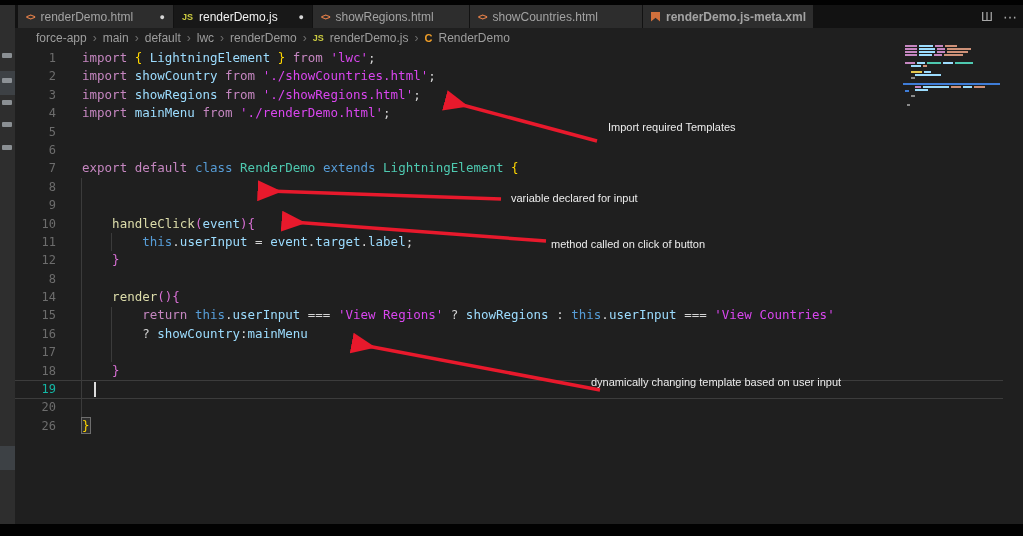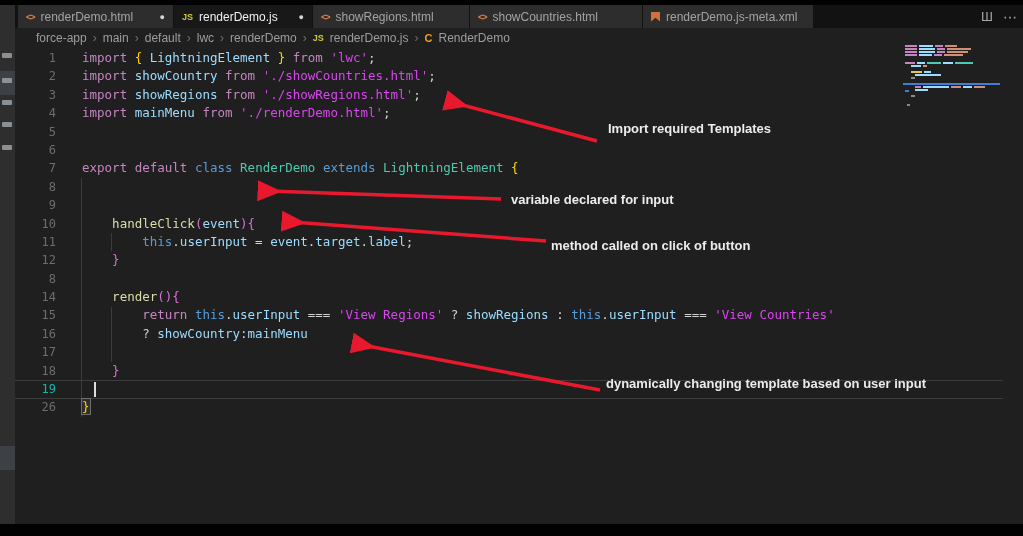--- a/index.html
+++ b/index.html
@@ -18,21 +18,21 @@
   .frag { position:absolute; left:2px; width:10px; height:5px; background:#9aa0a4; border-radius:1px; opacity:.85; }
 
   
   .tab-bar { position:absolute; left:15px; top:5px; right:0; height:23px; background:#121212; display:flex; align-items:stretch; }
   .tab { display:flex; align-items:center; gap:6px; padding:0 8px; background:#2d2d2d; margin-right:1px; color:#a3a3a3; font-size:12px; white-space:nowrap; overflow:hidden; cursor:pointer; }
   .tab.active { background:#181818; color:#f0f0f0; }
   .tab:nth-child(1){ margin-left:3px; width:155px; }
   .tab:nth-child(2){ width:138px; }
   .tab:nth-child(3){ width:156px; }
   .tab:nth-child(4){ width:172px; }
-  .tab:nth-child(5){ width:170px; }
+  .tab:nth-child(5){ width:170px;font-weight:bold; }
   .ticon { font-weight:bold; font-size:9px; letter-spacing:-1px; }
   .ticon.html { color:#e8824a; }
   .ticon.js { color:#cbcb41; font-size:9px; letter-spacing:0; }
   .xml-flag { width:9px; height:10px; background:#d0703c; clip-path:polygon(0 0,100% 0,100% 100%,50% 62%,0 100%); flex:0 0 auto; }
   .tdot { color:#d6d6d6; font-size:9px; margin-left:auto; }
   .tab-actions { position:absolute; right:6px; top:5px; height:23px; display:flex; align-items:center; gap:10px; color:#a8a8a8; }
   .split-ic { font-size:13px; line-height:1; cursor:pointer; }
   .more-ic { font-size:14px; line-height:1; cursor:pointer; }
 
   
@@ -60,21 +60,21 @@
   
   .minimap { position:absolute; left:903px; top:45px; width:92px; height:64px; cursor:pointer; }
   .mm-row { position:absolute; height:2px; display:flex; gap:2px; }
   .mm-row span { height:2px; display:block; }
   .mm-pink{background:#c586c0;} .mm-blue{background:#9cdcfe;} .mm-teal{background:#4ec9b0;}
   .mm-org{background:#ce9178;} .mm-gold{background:#e4c750;} .mm-gray{background:#8a8a8a;}
   .mm-line { position:absolute; left:903px; top:83px; width:97px; height:2px; background:#3f7dd8; }
   .mm-tick { position:absolute; left:905px; top:90px; width:4px; height:2px; background:#3f7dd8; }
 
   
-  .ann { position:absolute; color:#ececec; font-size:13px; font-weight:bold; white-space:nowrap; }
+  .ann { position:absolute; color:#ececec; font-size:11px; font-weight:normal; white-space:nowrap; }
   .arrows { position:absolute; left:0; top:0; width:1023px; height:536px; pointer-events:none; }
 </style>
 </head>
 <body>
 
 <div class="screen">
 
   <div class="side-strip">
     <div class="strip-sel" style="top:66px;height:24px;"></div>
     <div class="strip-sel" style="top:441px;height:24px;"></div>
@@ -207,20 +207,24 @@
       </div>
       <div class="code-line">
         <span class="ln-num">18</span>
         <span class="ln-code"><span class="tk-pun">    </span><span class="tk-b2">}</span></span>
       </div>
       <div class="code-line cur">
         <span class="ln-num">19</span>
         <span class="ln-code"></span>
       </div>
       <div class="code-line">
+        <span class="ln-num">20</span>
+        <span class="ln-code"></span>
+      </div>
+      <div class="code-line">
         <span class="ln-num">26</span>
         <span class="ln-code"><span class="tk-bm">}</span></span>
       </div>
     </div>
   <div class="caret"></div>
 
   <div class="minimap">
     <div class="mm-row" style="top:0;left:2px;">
         <span class="mm-pink" style="width:12px"></span>
         <span class="mm-blue" style="width:14px"></span>
@@ -285,21 +289,21 @@
     <div class="mm-row" style="top:59px;left:4px;">
         <span class="mm-gray" style="width:3px"></span>
       </div>
   </div>
   <div class="mm-line"></div>
   <div class="mm-tick"></div>
 
   <div class="ann" style="left:608px; top:121px;">Import required Templates</div>
   <div class="ann" style="left:551px; top:238px;">method called on click of button</div>
   <div class="ann" style="left:511px; top:192px;">variable declared for input</div>
-  <div class="ann" style="left:606px; top:376px;">dynamically changing template based on user input</div>
+  <div class="ann" style="left:591px; top:376px;">dynamically changing template based on user input</div>
 
   <svg class="arrows">
     <defs>
       <marker id="ah" markerWidth="7" markerHeight="6" refX="4" refY="3" orient="auto">
         <path d="M7,0 L0,3 L7,6 Z" fill="#e8192c"></path>
       </marker>
     </defs>
     <line x1="597" y1="141" x2="455" y2="103" stroke="#e8192c" stroke-width="3.5" marker-end="url(#ah)"></line>
     <line x1="501" y1="199" x2="268" y2="191" stroke="#e8192c" stroke-width="3.5" marker-end="url(#ah)"></line>
     <line x1="546" y1="241" x2="292" y2="222" stroke="#e8192c" stroke-width="3.5" marker-end="url(#ah)"></line>

